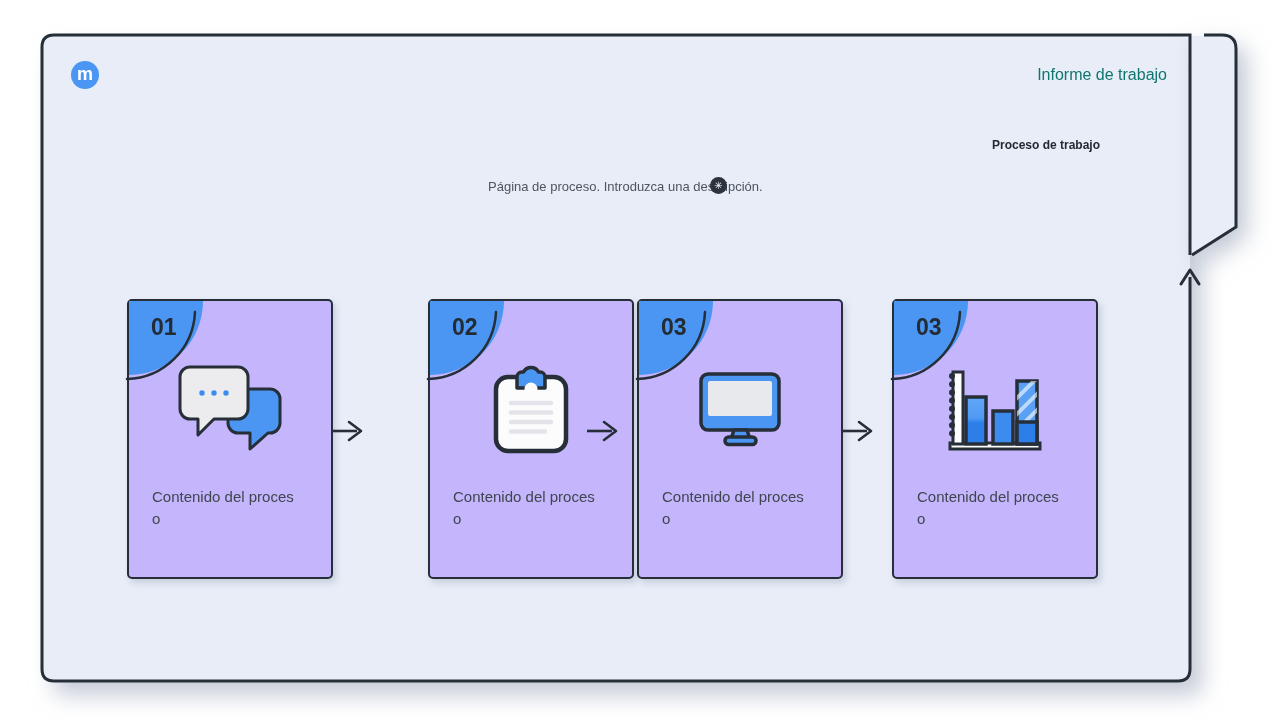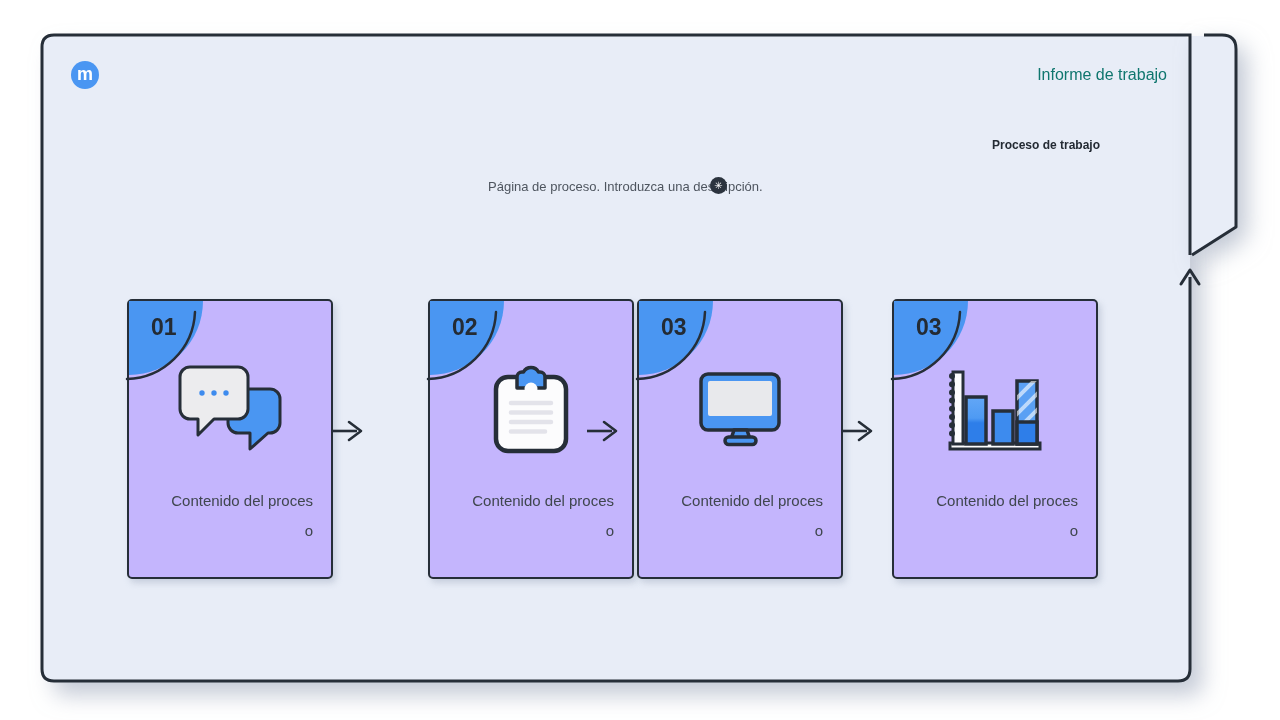--- a/index.html
+++ b/index.html
@@ -39,22 +39,22 @@
           box-shadow:3px 4px 6px rgba(160,170,190,0.45); z-index:6; }
   .card-1 { left:127px; } .card-2 { left:400px;margin-left:28px; }
   .card-3 { left:637px;text-decoration:underline; } .card-4 { left:892px; }
   .fan { position:absolute; left:-2px; top:-2px; width:110px; height:110px;
          overflow:visible; }
   .step-number { position:absolute; left:22px; top:13px; font-size:23px;
                  font-weight:700; color:#242b33; }
   .icon-wrap { position:absolute; left:0; top:58px; width:100%; height:100px;
                display:flex; align-items:center; justify-content:center; }
   .step-label { position:absolute; left:23px; top:185px; right:18px;
-                font-size:15px; line-height:30px; color:#3f464e;
-                white-space:pre-line;text-align:right; }
+                font-size:15px; line-height:22px; color:#3f464e;
+                white-space:pre-line; }
 
   
   .arrow { position:absolute; top:418px; width:40px; height:26px; z-index:7; }
   .arrow-1 { left:330px; } .arrow-2 { left:585px; } .arrow-3 { left:840px; }
 </style>
 </head>
 <body>
 
 <div class="canvas">
 

